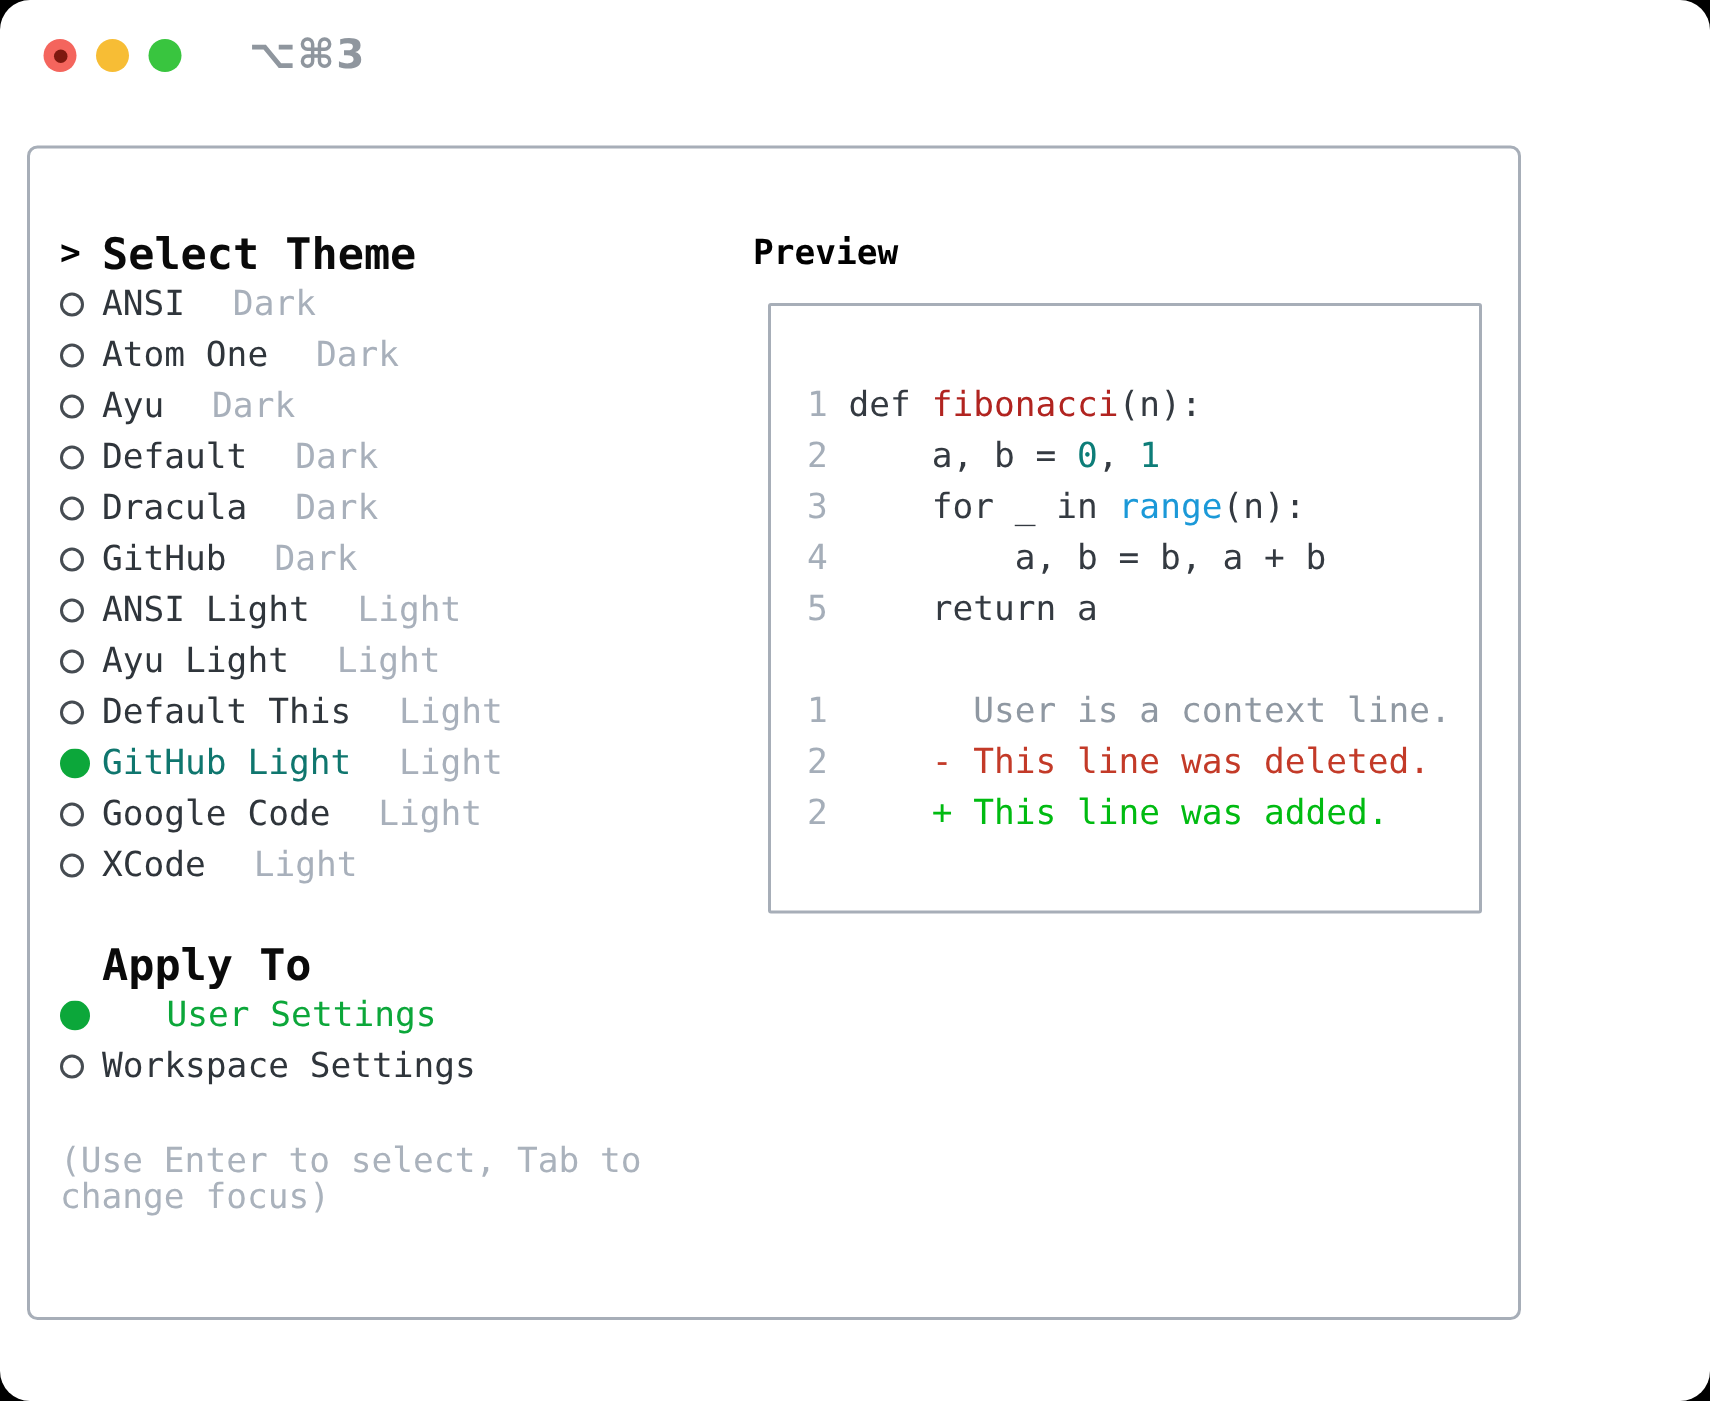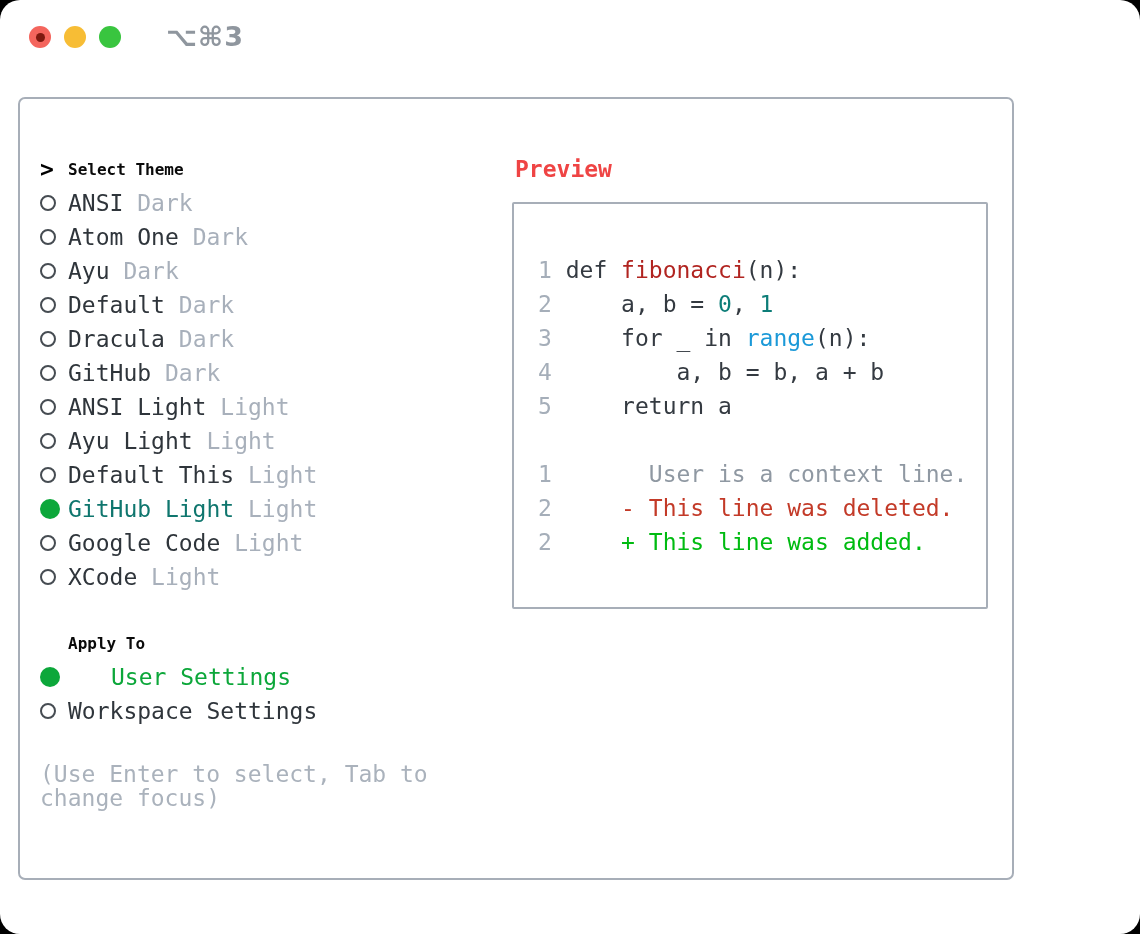--- a/index.html
+++ b/index.html
@@ -22,32 +22,32 @@
   
   .panel{
     position:absolute;left:18px;top:97px;width:996px;height:783px;
     border:2px solid #a7aeb8;border-radius:7px;background:#fff;box-sizing:border-box;
   }
   .row{display:flex;align-items:center;height:34px;white-space:pre;font-size:23px;}
   .bullet-col{width:28px;flex:0 0 28px;display:flex;align-items:center;}
   .radio{width:12px;height:12px;border-radius:50%;border:2px solid #464c52;box-sizing:content-box;}
   .radio.on{border-color:transparent;width:16px;height:16px;}
   .prompt{font-weight:bold;font-size:23px;}
-  .list-title{font-weight:bold;font-size:16px;color:#0a0a0a;text-align:right;}
+  .list-title{font-weight:bold;font-size:29px;color:#0a0a0a;text-align:right;}
   .left-col{position:absolute;left:20px;top:53px;}
   .t-name{color:#2f353b;}
-  .t-variant{color:#a8b0bb;}
+  .t-variant{color:#a8b0bb;margin-left:18px;}
   .apply-block{position:absolute;left:20px;top:527px;}
   .hint{
     position:absolute;left:20px;top:663px;width:420px;
     font-size:23px;line-height:24px;color:#aab2bc;
   }
   
-  .preview-title{position:absolute;left:495px;top:53px;height:34px;display:flex;align-items:center;
-    font-weight:bold;font-size:23px;color:#ef4444;}
+  .preview-title{position:absolute;left:482px;top:53px;height:34px;display:flex;align-items:center;
+    font-weight:bold;font-size:23px;color:#000000;}
   .preview-box{
     position:absolute;left:492px;top:103px;width:476px;height:407px;
     border:2px solid #a7aeb8;border-radius:2px;box-sizing:border-box;
     padding:49px 0 0 24px;overflow:hidden;
   }
   .codeline{height:34px;line-height:34px;white-space:pre;font-size:23px;}
   .lnum{color:#a5aeb9;}
   .tok-plain{color:#343a41;}
   .tok-function{color:#b12420;}
   .tok-number{color:#0d7d78;}

